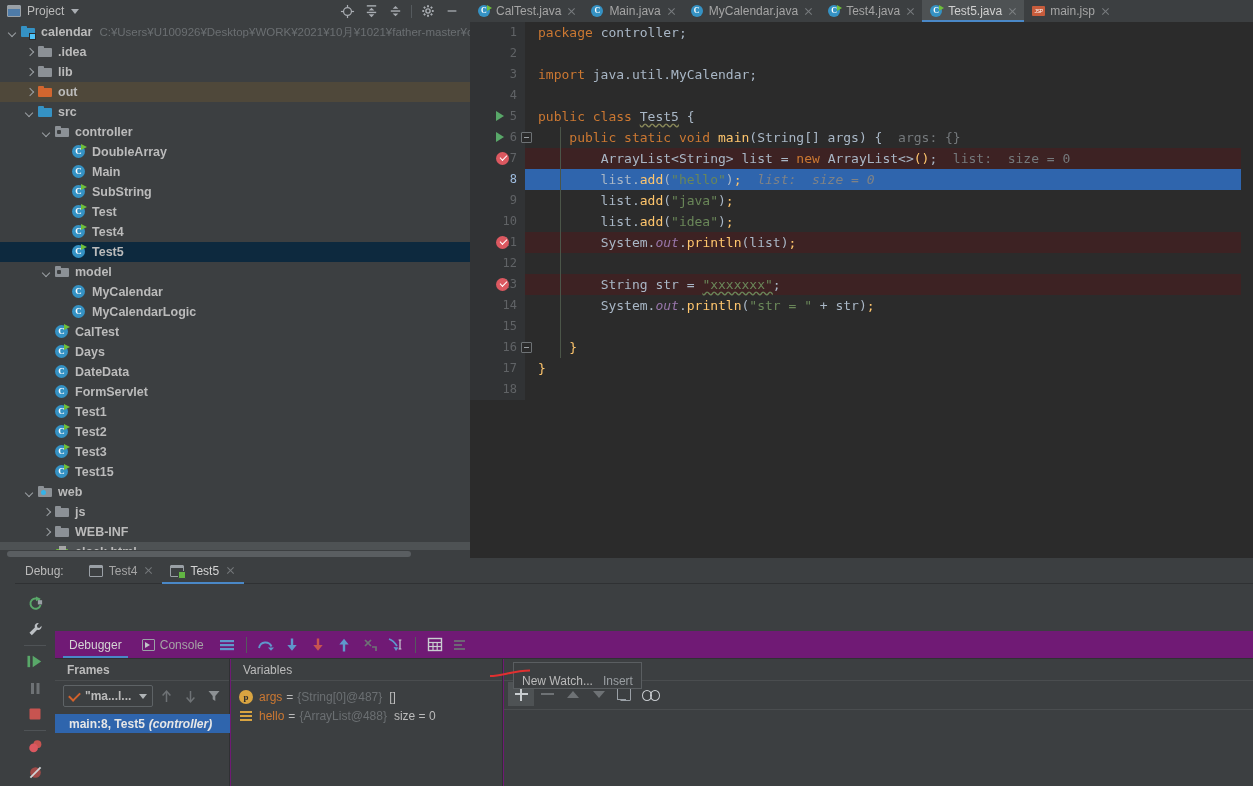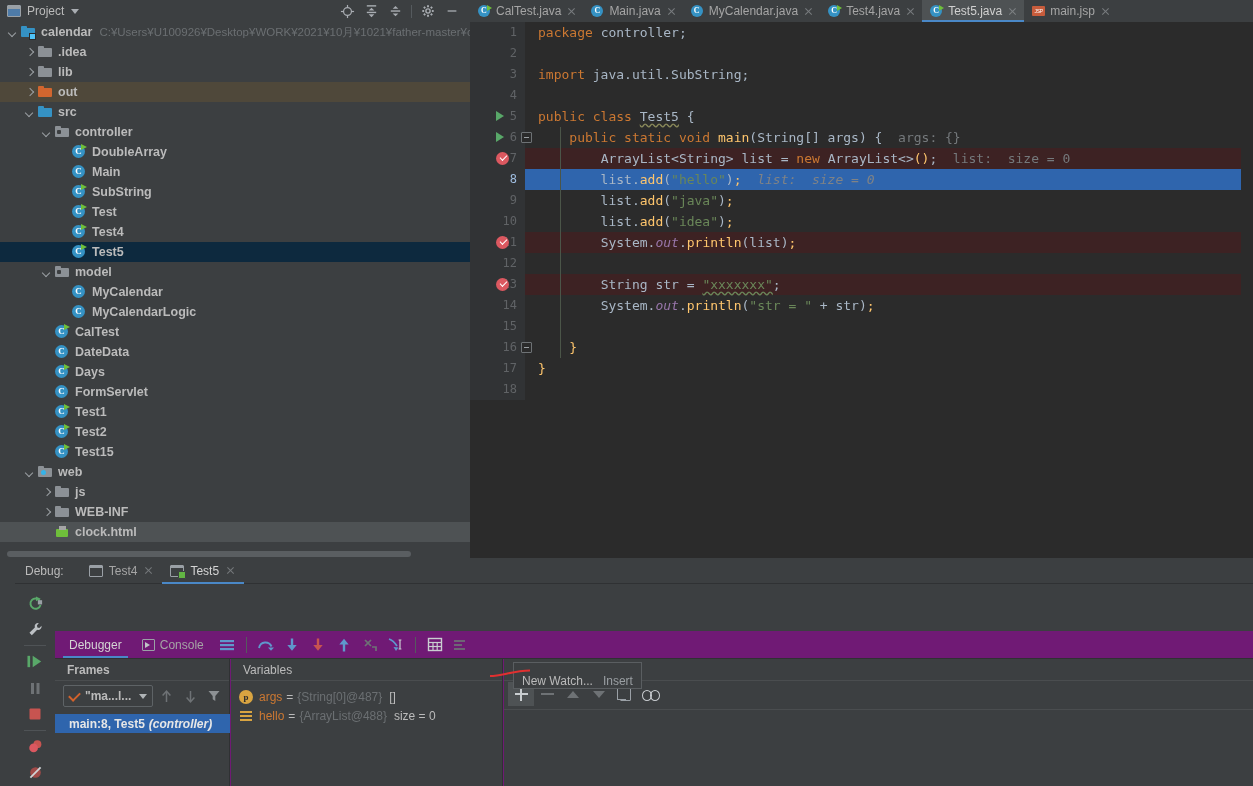--- a/index.html
+++ b/index.html
@@ -596,46 +596,52 @@
         </div>
         <div class="trow">
           <span style="display:inline-block;width:41px;flex:0 0 41px;"></span>
           <span class="tarrow"></span>
           <span class="ticon ic-class runnable"></span>
           <span class="tlabel">CalTest</span>
         </div>
         <div class="trow">
           <span style="display:inline-block;width:41px;flex:0 0 41px;"></span>
           <span class="tarrow"></span>
+          <span class="ticon ic-class runnable"></span>
+          <span class="tlabel">Days</span>
+        </div>
+        <div class="trow">
+          <span style="display:inline-block;width:41px;flex:0 0 41px;"></span>
+          <span class="tarrow"></span>
           <span class="ticon ic-class"></span>
           <span class="tlabel">DateData</span>
         </div>
         <div class="trow">
           <span style="display:inline-block;width:41px;flex:0 0 41px;"></span>
           <span class="tarrow"></span>
-          <span class="ticon ic-class runnable"></span>
-          <span class="tlabel">Days</span>
-        </div>
-        <div class="trow">
-          <span style="display:inline-block;width:41px;flex:0 0 41px;"></span>
-          <span class="tarrow"></span>
           <span class="ticon ic-class"></span>
           <span class="tlabel">FormServlet</span>
         </div>
         <div class="trow">
           <span style="display:inline-block;width:41px;flex:0 0 41px;"></span>
           <span class="tarrow"></span>
           <span class="ticon ic-class runnable"></span>
           <span class="tlabel">Test1</span>
         </div>
         <div class="trow">
           <span style="display:inline-block;width:41px;flex:0 0 41px;"></span>
           <span class="tarrow"></span>
           <span class="ticon ic-class runnable"></span>
           <span class="tlabel">Test2</span>
+        </div>
+        <div class="trow">
+          <span style="display:inline-block;width:41px;flex:0 0 41px;"></span>
+          <span class="tarrow"></span>
+          <span class="ticon ic-class runnable"></span>
+          <span class="tlabel">Test3</span>
         </div>
         <div class="trow">
           <span style="display:inline-block;width:41px;flex:0 0 41px;"></span>
           <span class="tarrow"></span>
           <span class="ticon ic-class runnable"></span>
           <span class="tlabel">Test15</span>
         </div>
         <div class="trow">
           <span style="display:inline-block;width:24px;flex:0 0 24px;"></span>
           <span class="tarrow down"></span>
@@ -698,21 +704,21 @@
         </div>
         <div class="tab">
           <span class="ficon jsp"></span>
           <span>main.jsp</span>
           <span class="xclose"></span>
         </div>
       </div>
     <div id="code-wrap">
         <div class="cline"><span class="gutter-bg"></span><span class="gutter"><span class="gutter-num">1</span></span><span class="ctext"><span class="kw">package</span> <span class="cls">controller</span>;</span></div>
         <div class="cline"><span class="gutter-bg"></span><span class="gutter"><span class="gutter-num">2</span></span><span class="ctext"></span></div>
-        <div class="cline"><span class="gutter-bg"></span><span class="gutter"><span class="gutter-num">3</span></span><span class="ctext"><span class="kw">import</span> <span class="cls">java.util.SubString</span>;</span></div>
+        <div class="cline"><span class="gutter-bg"></span><span class="gutter"><span class="gutter-num">3</span></span><span class="ctext"><span class="kw">import</span> <span class="cls">java.util.MyCalendar</span>;</span></div>
         <div class="cline"><span class="gutter-bg"></span><span class="gutter"><span class="gutter-num">4</span></span><span class="ctext"></span></div>
         <div class="cline"><span class="gutter-bg"></span><span class="gutter"><span class="gutter-num">5</span></span><span class="runmark"></span><span class="ctext"><span class="kw">public class</span> <span class="cls squiggle-g">Test5</span> {</span></div>
         <div class="cline"><span class="gutter-bg"></span><span class="gutter"><span class="gutter-num">6</span></span><span class="runmark"></span><span class="foldmark"></span><span class="indentline"></span><span class="ctext">&nbsp;&nbsp;&nbsp;&nbsp;<span class="kw">public static void</span> <span class="meth">main</span>(<span class="cls">String</span>[] args) {<span class="hint">&nbsp;&nbsp;args: {}</span></span></div>
         <div class="cline err"><span class="gutter-bg"></span><span class="gutter"><span class="gutter-num">7</span></span><span class="bpmark"></span><span class="indentline"></span><span class="ctext">&nbsp;&nbsp;&nbsp;&nbsp;&nbsp;&nbsp;&nbsp;&nbsp;<span class="cls">ArrayList&lt;String&gt;</span> list = <span class="kw">new</span> <span class="cls">ArrayList</span>&lt;&gt;<span class="meth">()</span>;<span class="hint">&nbsp;&nbsp;list:&nbsp;&nbsp;size = 0</span></span></div>
         <div class="cline cur"><span class="gutter-bg"></span><span class="gutter"><span class="gutter-num">8</span></span><span class="indentline"></span><span class="ctext">&nbsp;&nbsp;&nbsp;&nbsp;&nbsp;&nbsp;&nbsp;&nbsp;list.<span class="meth">add</span>(<span class="str">"hello"</span>)<span class="meth">;</span><span class="hintlt">&nbsp;&nbsp;list:&nbsp;&nbsp;size = 0</span></span></div>
         <div class="cline"><span class="gutter-bg"></span><span class="gutter"><span class="gutter-num">9</span></span><span class="indentline"></span><span class="ctext">&nbsp;&nbsp;&nbsp;&nbsp;&nbsp;&nbsp;&nbsp;&nbsp;list.<span class="meth">add</span>(<span class="str">"java"</span>)<span class="meth">;</span></span></div>
         <div class="cline"><span class="gutter-bg"></span><span class="gutter"><span class="gutter-num">10</span></span><span class="indentline"></span><span class="ctext">&nbsp;&nbsp;&nbsp;&nbsp;&nbsp;&nbsp;&nbsp;&nbsp;list.<span class="meth">add</span>(<span class="str">"idea"</span>)<span class="meth">;</span></span></div>
         <div class="cline err"><span class="gutter-bg"></span><span class="gutter"><span class="gutter-num">11</span></span><span class="bpmark"></span><span class="indentline"></span><span class="ctext">&nbsp;&nbsp;&nbsp;&nbsp;&nbsp;&nbsp;&nbsp;&nbsp;<span class="cls">System</span>.<span class="fld">out</span>.<span class="meth">println</span>(list)<span class="meth">;</span></span></div>
         <div class="cline"><span class="gutter-bg"></span><span class="gutter"><span class="gutter-num">12</span></span><span class="indentline"></span><span class="ctext"></span></div>
         <div class="cline err"><span class="gutter-bg"></span><span class="gutter"><span class="gutter-num">13</span></span><span class="bpmark"></span><span class="indentline"></span><span class="ctext">&nbsp;&nbsp;&nbsp;&nbsp;&nbsp;&nbsp;&nbsp;&nbsp;<span class="cls">String</span> str = <span class="str squiggle">"xxxxxxx"</span>;</span></div>

